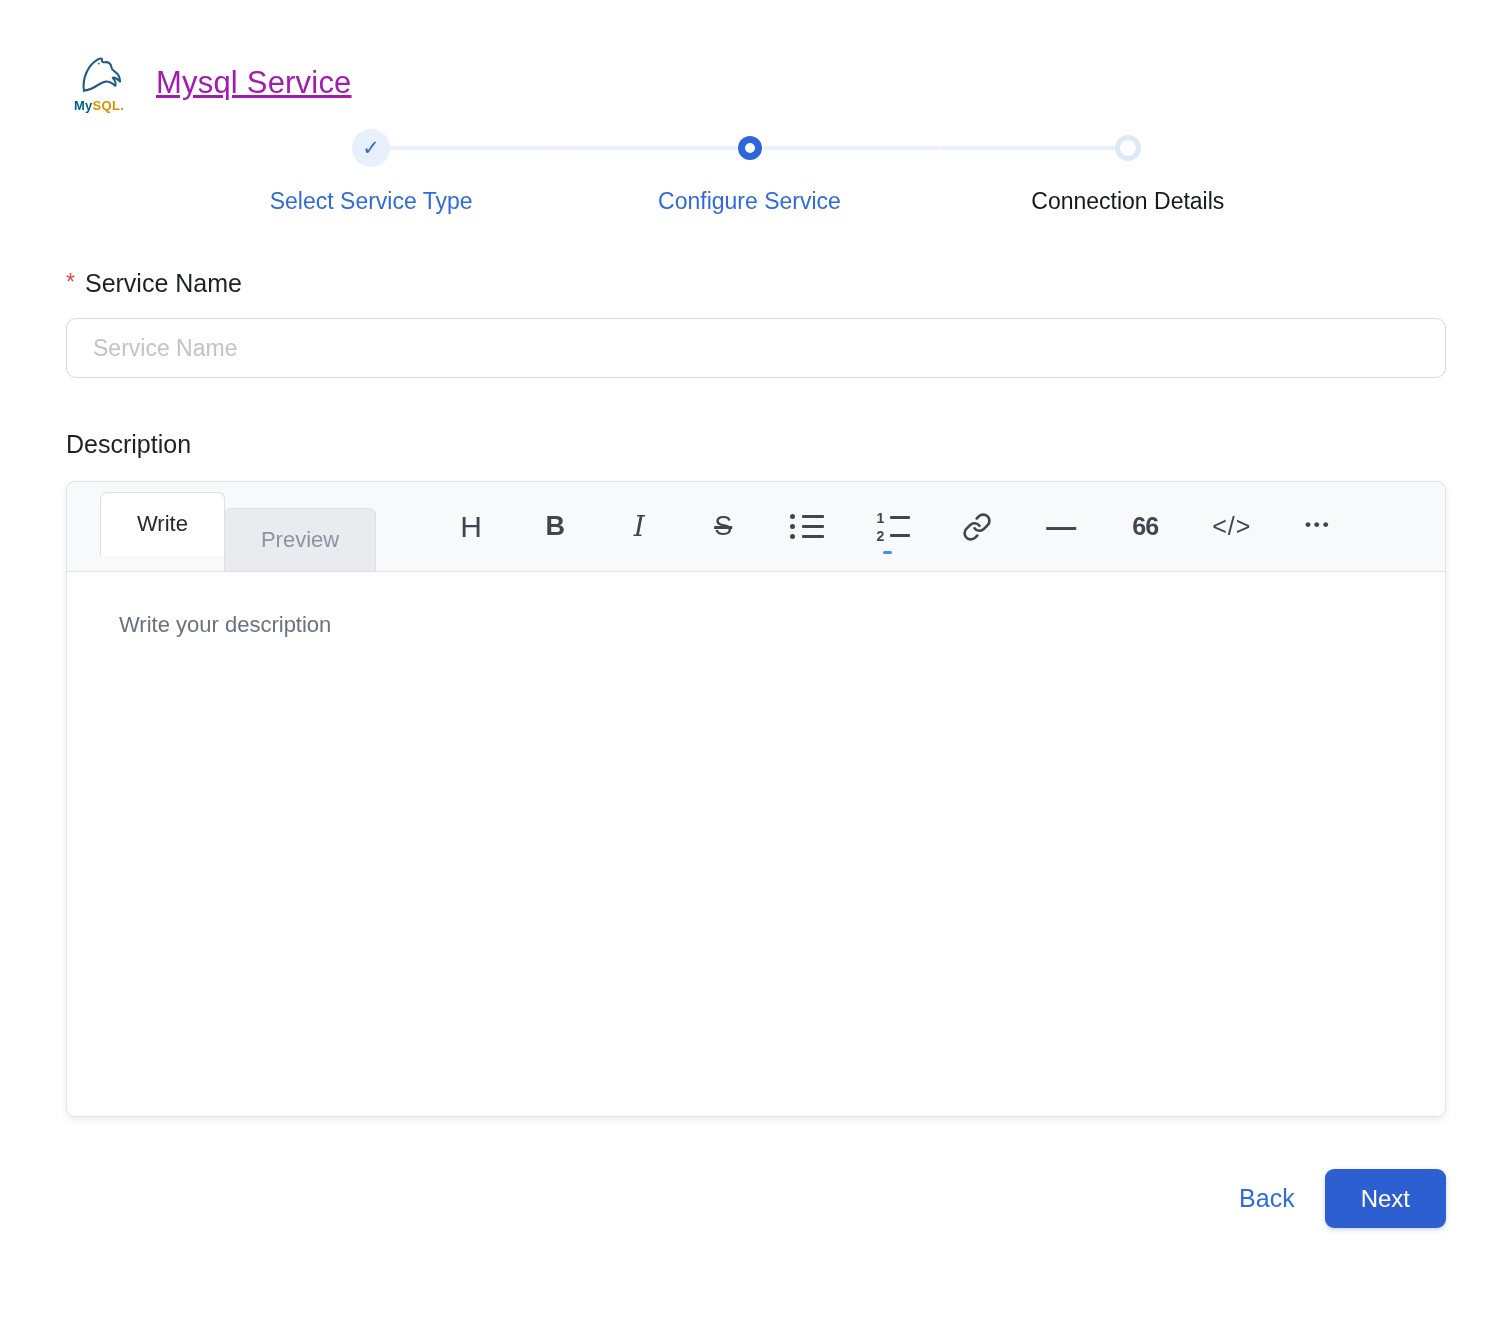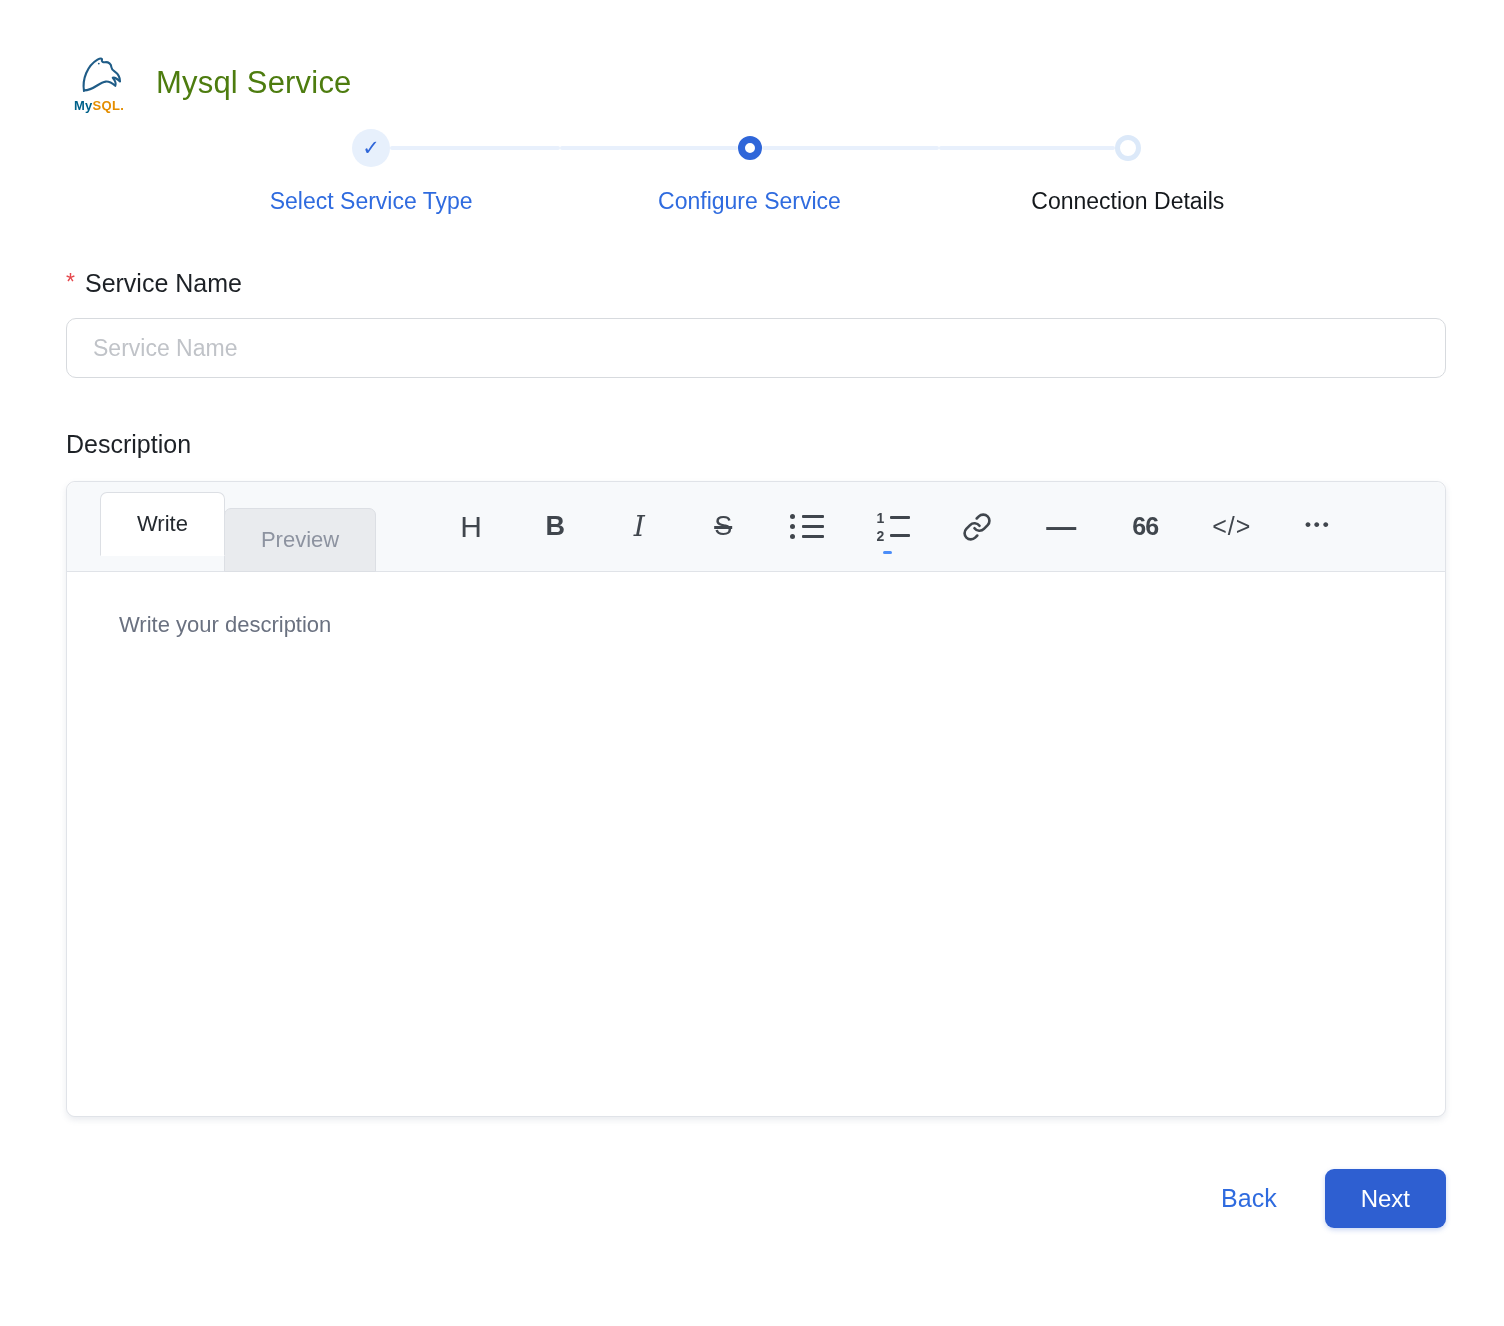--- a/index.html
+++ b/index.html
@@ -18,21 +18,21 @@
     background: #ffffff;
   }
 
   
   .app-header { display: flex; align-items: center; gap: 24px; }
   .logo { width: 66px; display: flex; flex-direction: column; align-items: center; }
   .logo svg { display: block; }
   .logo-text { font-size: 13px; font-weight: 700; letter-spacing: 0.3px; line-height: 1; margin-top: 1px; }
   .logo-my  { color: #00618a; }
   .logo-sql { color: #e48e00; }
-  .title { font-size: 31px; font-weight: 500; color: #4d7c0f; letter-spacing: 0.2px; }
+  .title { font-size: 31px; font-weight: 500; color: #a21caf; letter-spacing: 0.2px; text-decoration: underline; }
 
   
   .stepper { display: flex; margin: 16px 0 0 116px; width: 1135px; }
   .step { flex: 1; display: flex; flex-direction: column; align-items: center; }
   .step-track { display: flex; align-items: center; width: 100%; height: 40px; }
   .line { flex: 1; height: 4px; background: #e8f0fc; border-radius: 2px; }
   .line.ghost { background: transparent; }
   .dot { flex: 0 0 auto; border-radius: 50%; display: flex; align-items: center; justify-content: center; }
   .dot-completed { width: 38px; height: 38px; background: #e7f0fc; }
   .check { color: #2f66d9; font-size: 21px; font-weight: 700; line-height: 1; transform: translateY(-1px); }
@@ -134,21 +134,21 @@
     background: transparent;
     border-radius: 0 0 9px 9px;
     padding: 40px 52px;
     font-size: 22px;
     font-family: inherit;
     color: #24292e;
   }
   .editor-body textarea::placeholder { color: #6a7180; }
 
   
-  .footer { display: flex; justify-content: flex-end; align-items: center; gap: 48px; margin-top: 52px; }
+  .footer { display: flex; justify-content: flex-end; align-items: center; gap: 30px; margin-top: 52px; }
   .back { font-size: 25px; font-weight: 500; color: #2f6bdf; cursor: pointer; text-decoration: none; }
   .next {
     background: #2e5fd1; color: #ffffff;
     border: none; border-radius: 9px;
     padding: 0 36px; height: 59px;
     font-size: 24px; font-family: inherit;
     cursor: pointer;
     box-shadow: 0 2px 5px rgba(46, 95, 209, 0.25);
   }
 </style>

